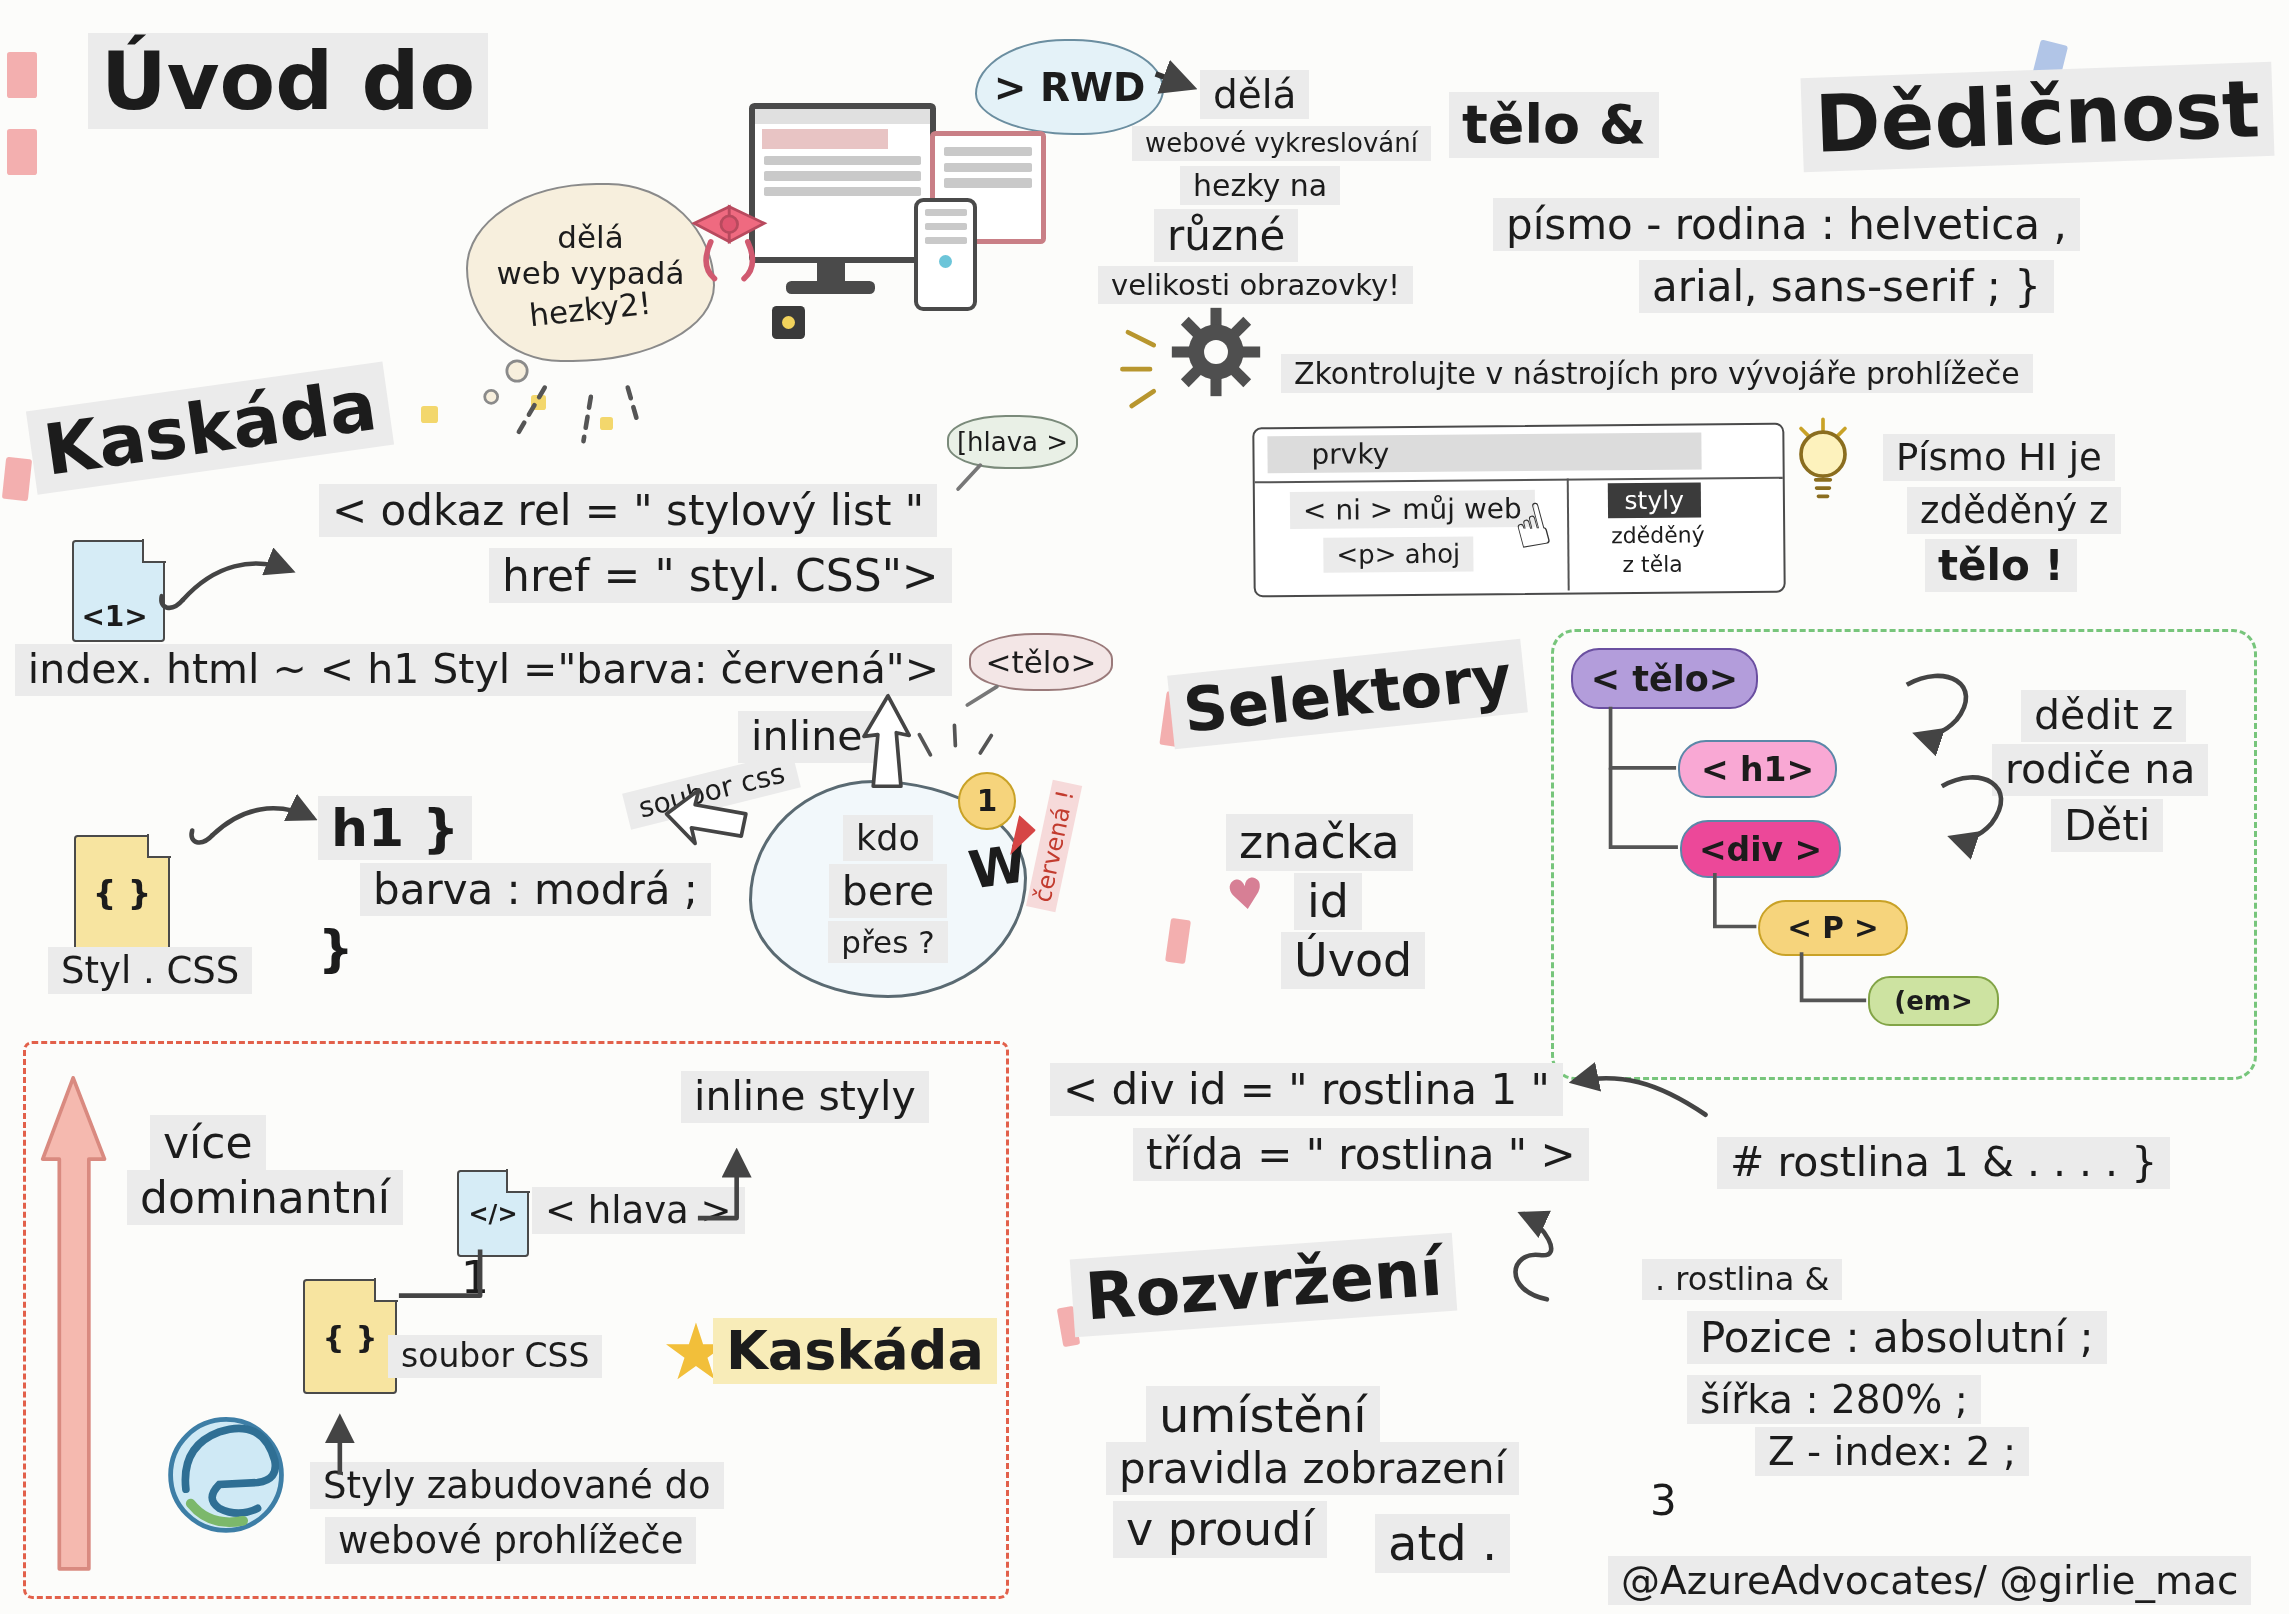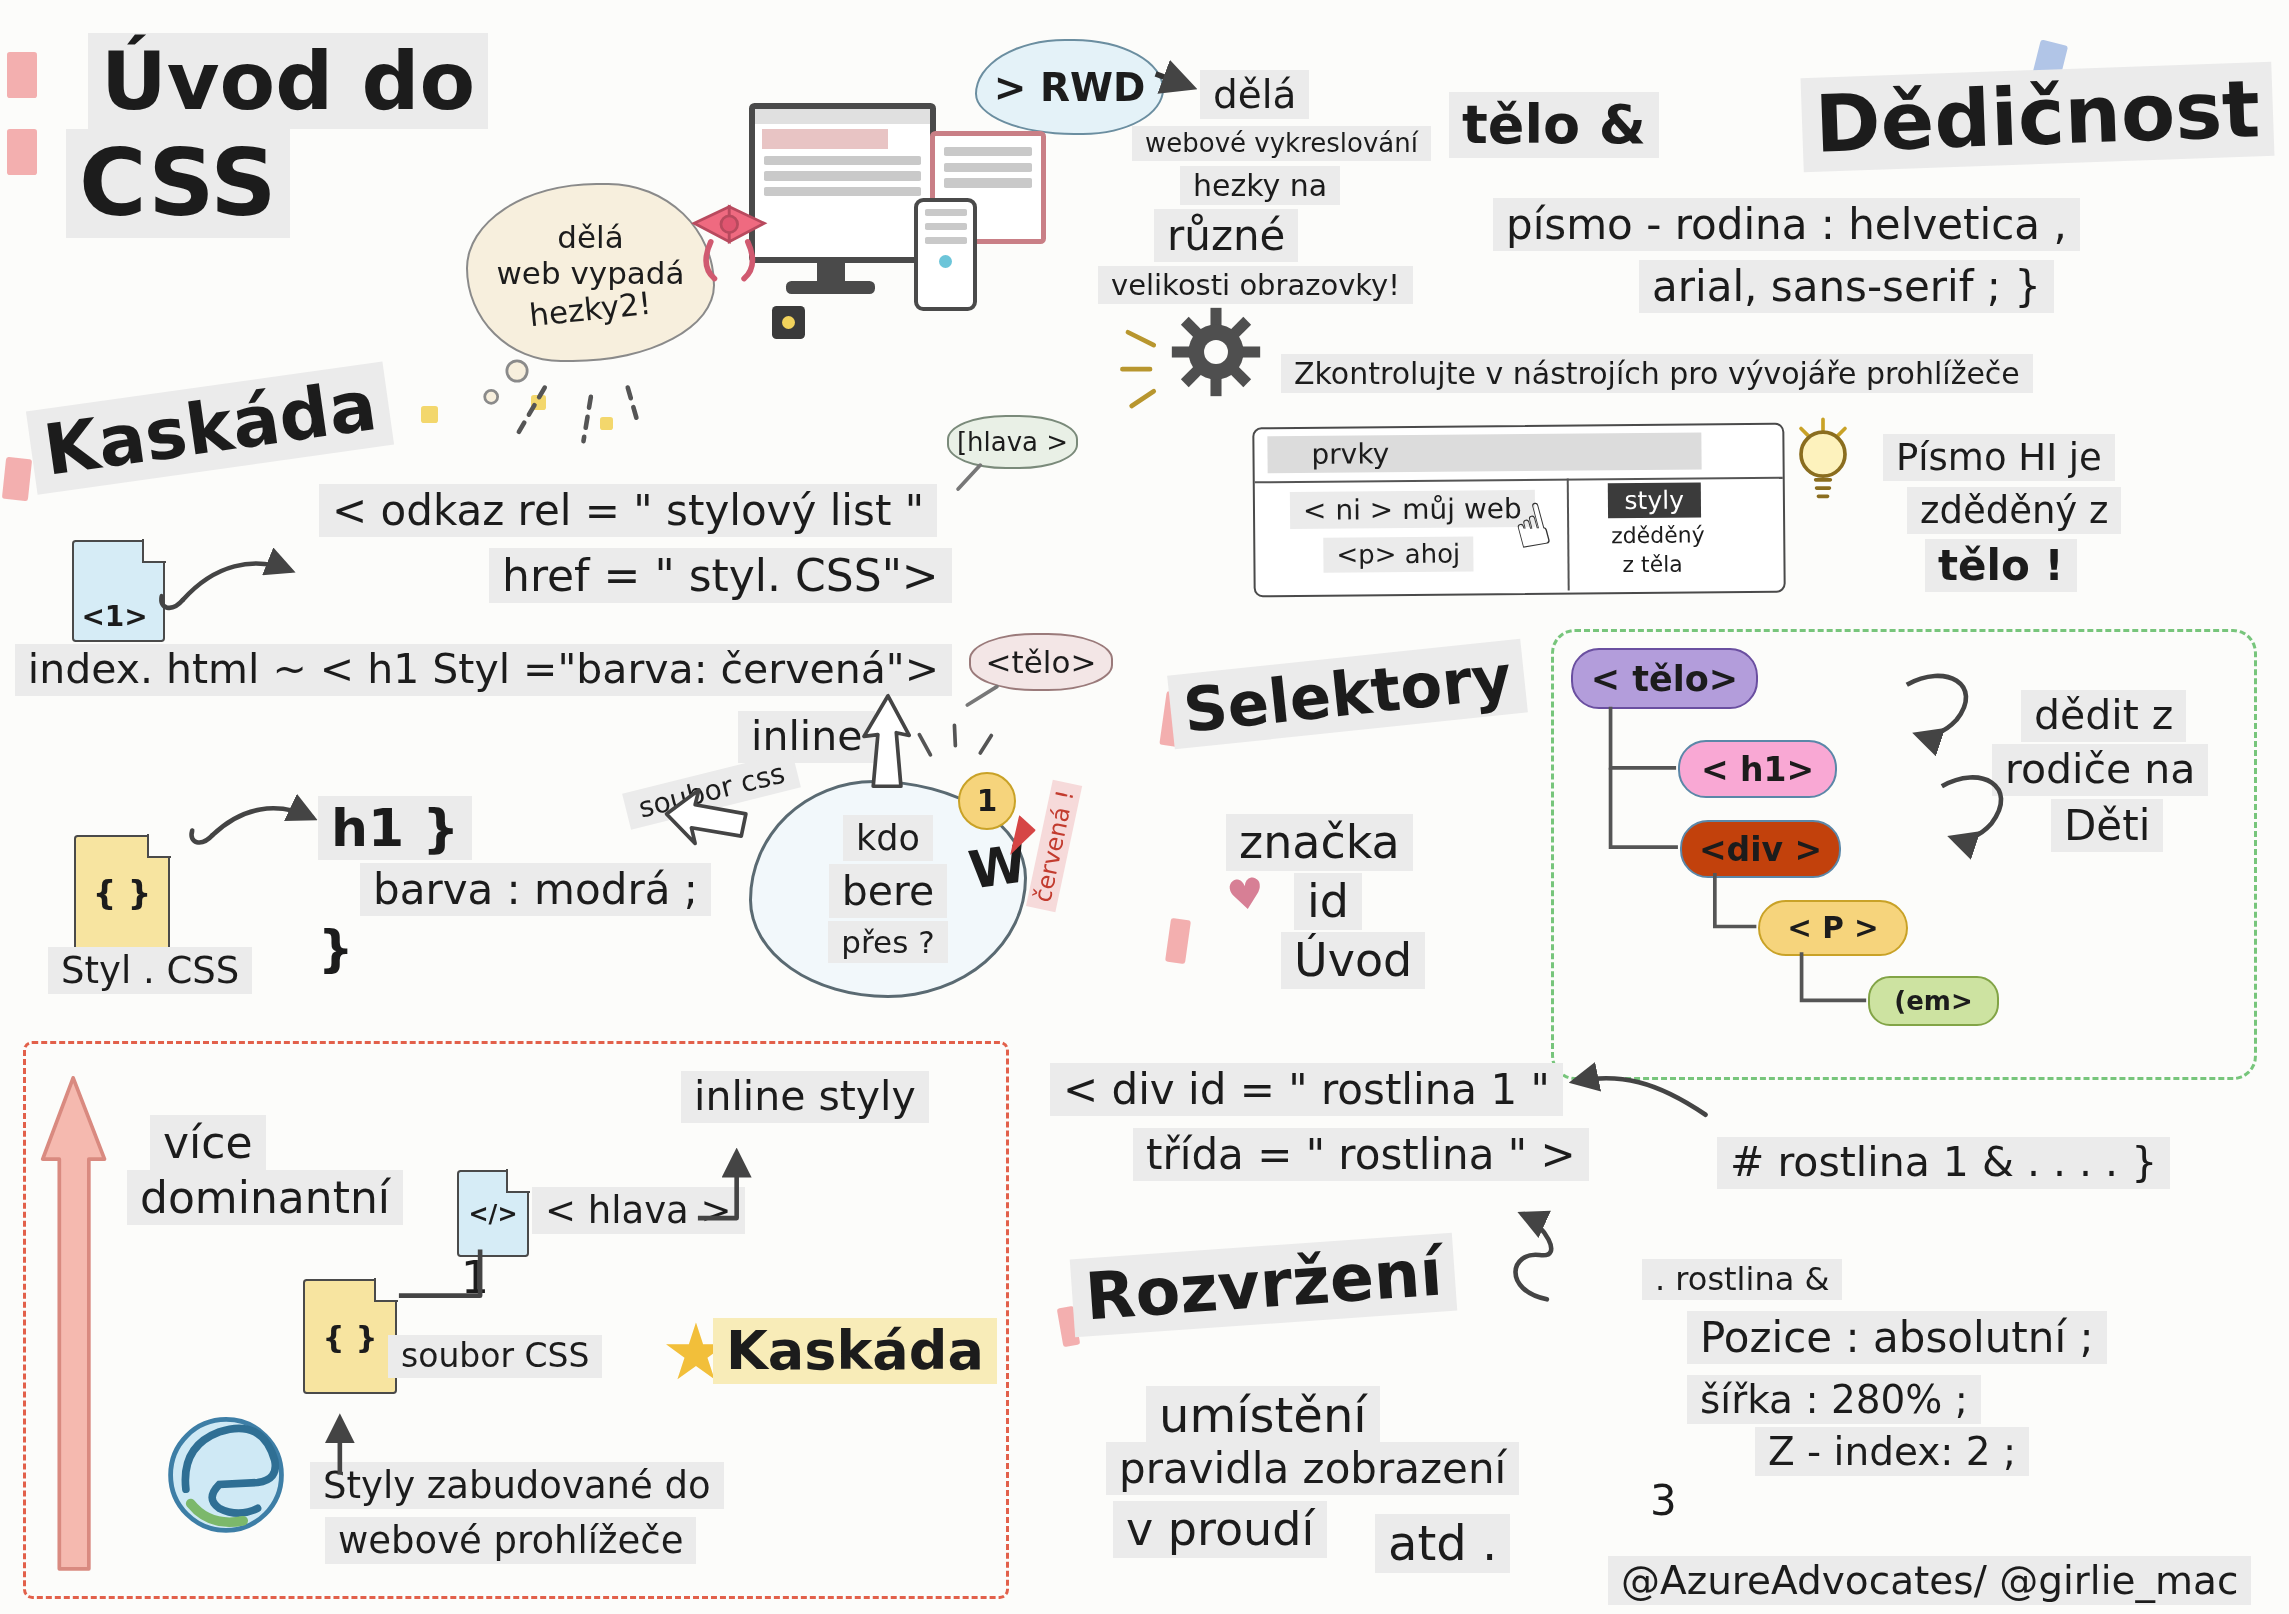--- a/index.html
+++ b/index.html
@@ -39,21 +39,20 @@
   <div class="mark" style="left:1163px;top:692px;width:18.5px;height:54px;background:#f2a6a6;transform:rotate(8deg);"></div>
   <div class="mark" style="left:1168px;top:919px;width:20px;height:44px;background:#f2a6a6;transform:rotate(8deg);"></div>
   <div class="mark" style="left:1060px;top:1307px;width:16.6px;height:39px;background:#f2a6a6;transform:rotate(-10deg);"></div>
   <div class="mark" style="left:2034px;top:42px;width:28px;height:54px;background:#a9bfe4;transform:rotate(14deg);"></div>
   <div class="mark" style="left:501px;top:312px;width:20px;height:20px;background:#f2d35c;"></div>
   <div class="mark" style="left:421px;top:406px;width:16.6px;height:16.6px;background:#f2d35c;"></div>
   <div class="mark" style="left:531px;top:395px;width:14.8px;height:14.8px;background:#f2d35c;"></div>
   <div class="mark" style="left:600px;top:417px;width:13px;height:13px;background:#f2d35c;"></div>
 
   <div class="t hl b" style="left:88px;top:33px;font-size:81px;">Úvod do</div>
-  <div class="t hl b" style="left:66px;top:129px;font-size:92px;">CSS</div>
   <div class="t hl b" style="left:29.5px;top:386px;font-size:70px;transform:rotate(-8deg);">Kaskáda</div>
   <div class="t hl b" style="left:1802px;top:70px;font-size:79px;transform:rotate(-2deg);">Dědičnost</div>
   <div class="t hl b" style="left:1170px;top:657px;font-size:61px;transform:rotate(-6deg);">Selektory</div>
   <div class="t hl b" style="left:1072px;top:1246px;font-size:65px;transform:rotate(-4deg);">Rozvržení</div>
 
   <div class="bubble" style="left:466px;top:183px;width:245px;height:175px;background:#f7efdd;border:2.8px solid #8a8a8a;border-radius:55% 45% 60% 40% / 50% 60% 45% 55%;">
     <span class="t-inline" style="font-size:31px;">dělá</span>
     <span style="font-size:31px;">web vypadá</span>
     <span style="font-size:31px;transform:rotate(-6deg);">hezky2!</span>
   </div>
@@ -180,21 +179,21 @@
   <div class="t hl" style="left:1294px;top:873px;font-size:46px;">id</div>
   <div class="t hl" style="left:1281px;top:932px;font-size:46px;">Úvod</div>
 
   <div class="dashgreen" style="left:1551px;top:629px;width:700px;height:445px;"></div>
   <div class="node" style="left:1571px;top:648px;width:183px;height:57px;background:#b39ddb;border:2.8px solid #6a4fa0;font-size:35px;">
     <span>&lt; tělo&gt;</span>
   </div>
   <div class="node" style="left:1678px;top:740px;width:155px;height:54px;background:#f9a8d4;border:2.8px solid #5b87a8;font-size:33px;">
     <span>&lt; h1&gt;</span>
   </div>
-  <div class="node" style="left:1680px;top:820px;width:157px;height:54px;background:#c2410c;border:2.8px solid #5b87a8;font-size:33px;text-align:right;">
+  <div class="node" style="left:1680px;top:820px;width:157px;height:54px;background:#ec4899;border:2.8px solid #5b87a8;font-size:33px;text-align:right;">
     <span>&lt;div &gt;</span>
   </div>
   <div class="node" style="left:1758px;top:900px;width:146px;height:52px;background:#f6d47c;border:2.8px solid #c9a227;font-size:29.5px;">
     <span>&lt; P &gt;</span>
   </div>
   <div class="node" style="left:1868px;top:976px;width:127px;height:46px;background:#cde3a1;border:2.8px solid #82a446;font-size:26px;border-radius:22px;">
     <span>(em&gt;</span>
   </div>
   <div class="t hl" style="left:2021px;top:690px;font-size:41px;">dědit z</div>
   <div class="t hl" style="left:1992px;top:744px;font-size:41px;">rodiče na</div>

